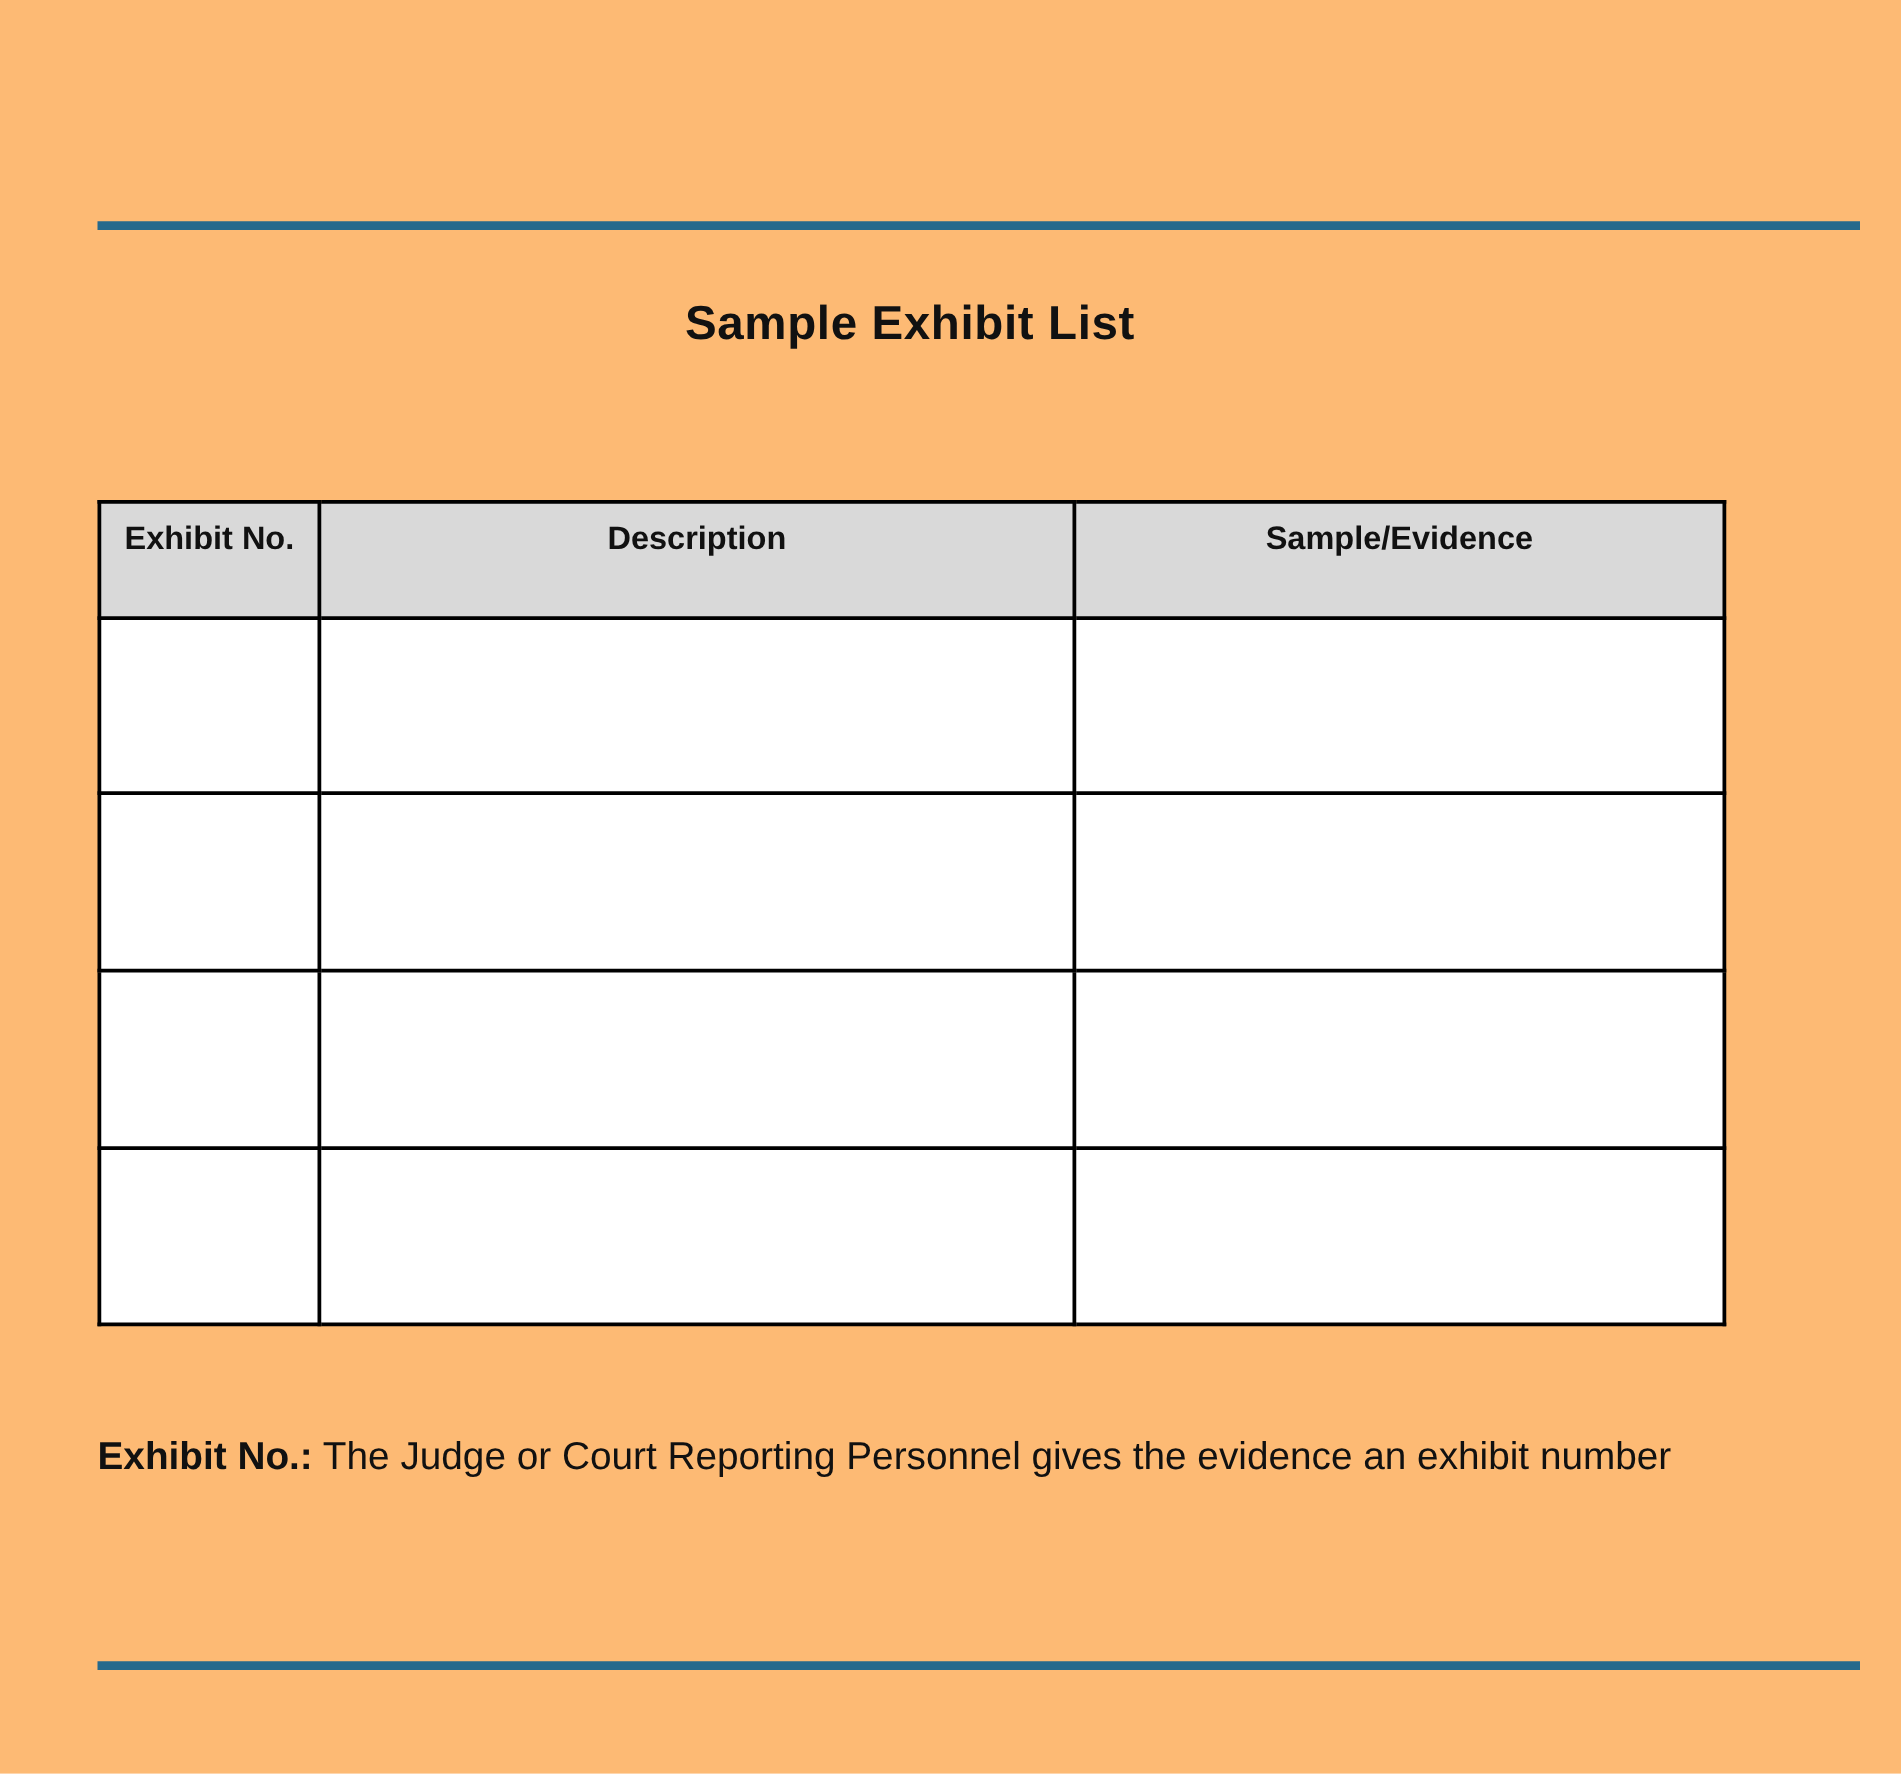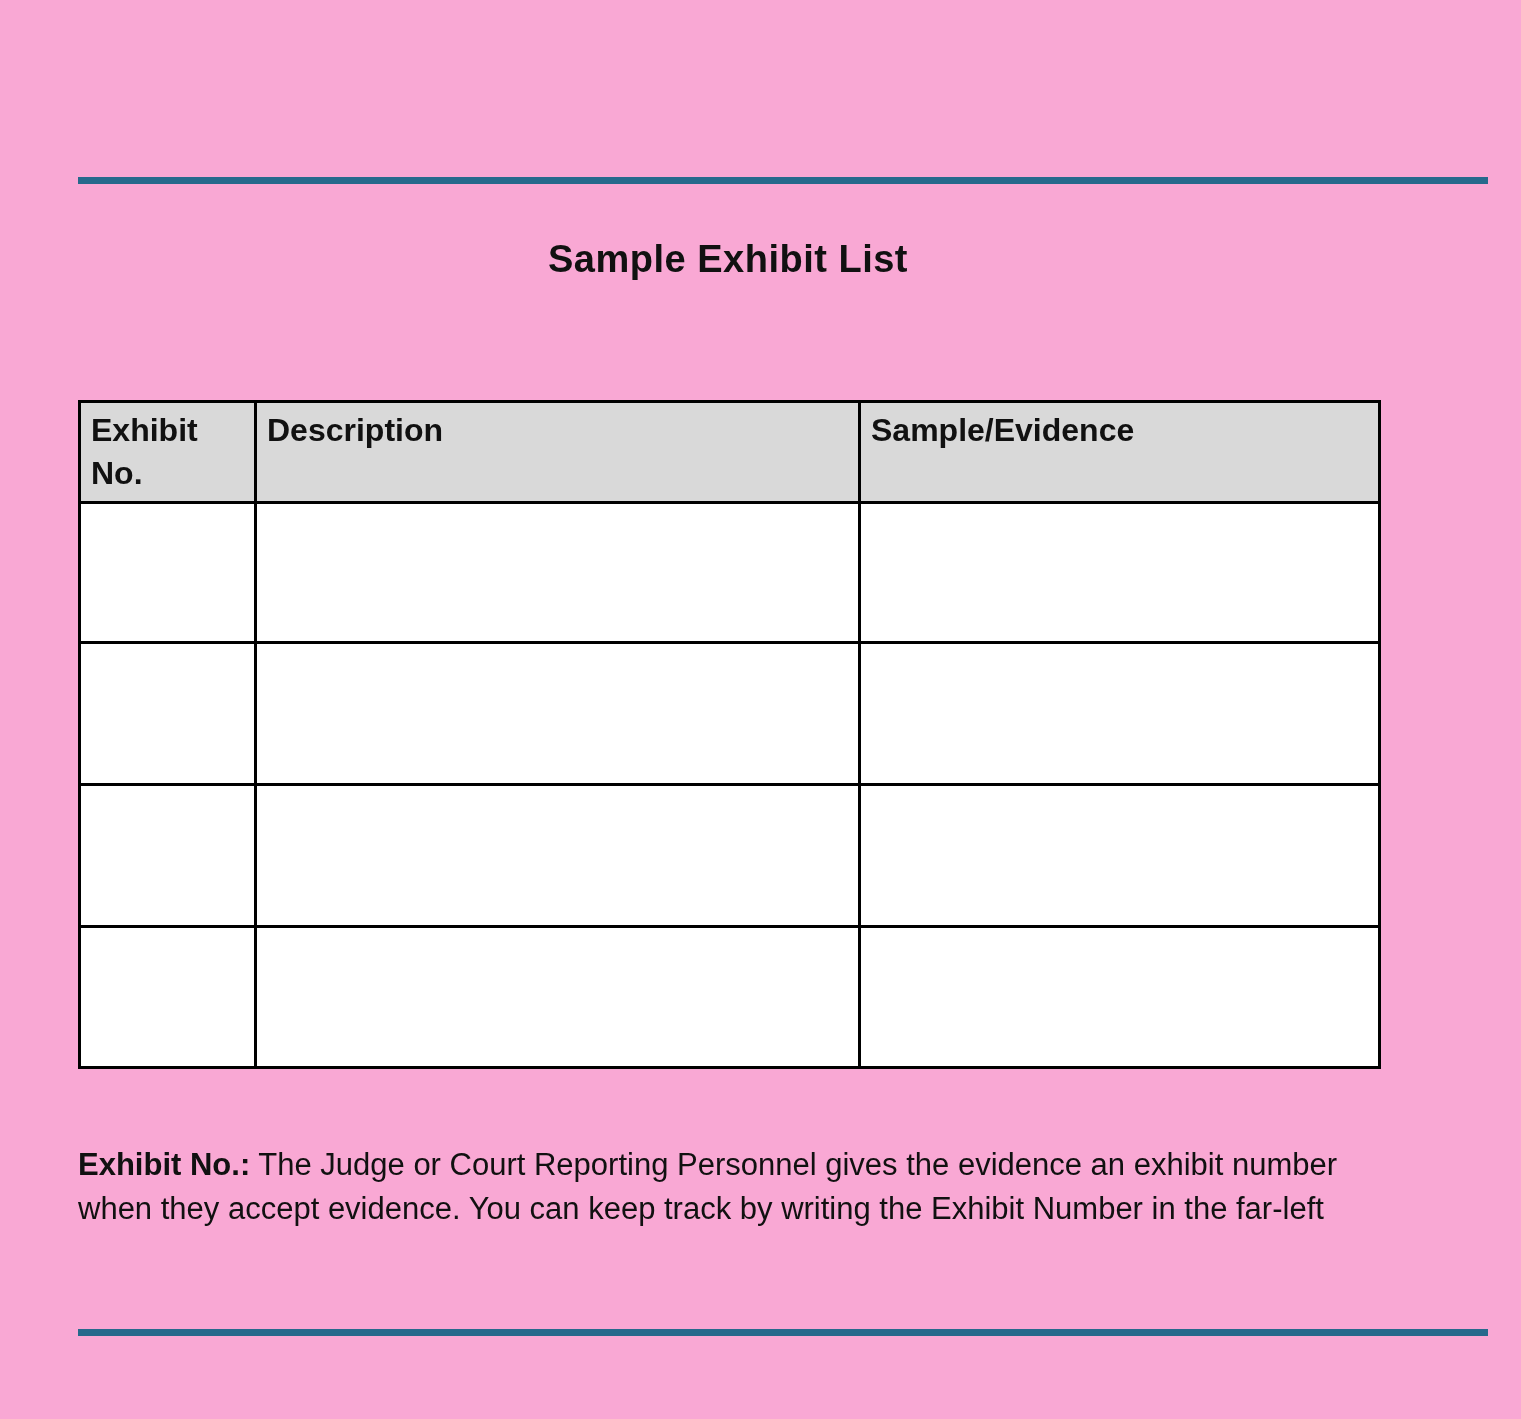--- a/index.html
+++ b/index.html
@@ -4,21 +4,21 @@
 <style>
   html, body {
     margin: 0;
     padding: 0;
     background: #ffffff;
   }
   .page {
     position: relative;
     width: 1521px;
     height: 1419px;
-    background: #f9a8d4;
+    background: #fdba74;
     font-family: "Liberation Sans", sans-serif;
     color: #111111;
     overflow: hidden;
   }
   .rule {
     position: absolute;
     left: 78px;
     width: 1410px;
     height: 7px;
     background: #26698C;
@@ -55,25 +55,25 @@
     table-layout: fixed;
   }
   .exhibit-table td, .exhibit-table th {
     border: 3px solid #000000;
     padding: 6px 10px;
     vertical-align: top;
     box-sizing: border-box;
   }
   .exhibit-table th {
     background: #D9D9D9;
-    font-size: 32px;
+    font-size: 26px;
     font-weight: bold;
     line-height: 43px;
     height: 93px;
-    text-align: left;
+    text-align: center;
   }
   .exhibit-table td.body-cell { background: #ffffff; }
   .exhibit-table tr.body-row-1 td { height: 140px; }
   .exhibit-table tr.body-row-2 td { height: 142px; }
   .exhibit-table tr.body-row-3 td { height: 142px; }
   .exhibit-table tr.body-row-4 td { height: 141px; }
 
   .footnote {
     position: absolute;
     left: 78px;
@@ -126,18 +126,17 @@
       <tr class="body-row-4">
         <td class="body-cell"></td>
         <td class="body-cell"></td>
         <td class="body-cell"></td>
       </tr>
     </tbody>
   </table>
 
   <div class="footnote">
     <div><span class="bold">Exhibit No.:</span><span> The Judge or Court Reporting Personnel gives the evidence an exhibit number</span></div>
-    <div>when they accept evidence. You can keep track by writing the Exhibit Number in the far-left</div>
   </div>
 
   <div class="rule rule-bottom"></div>
 
 </div>
 
 </body></html>

